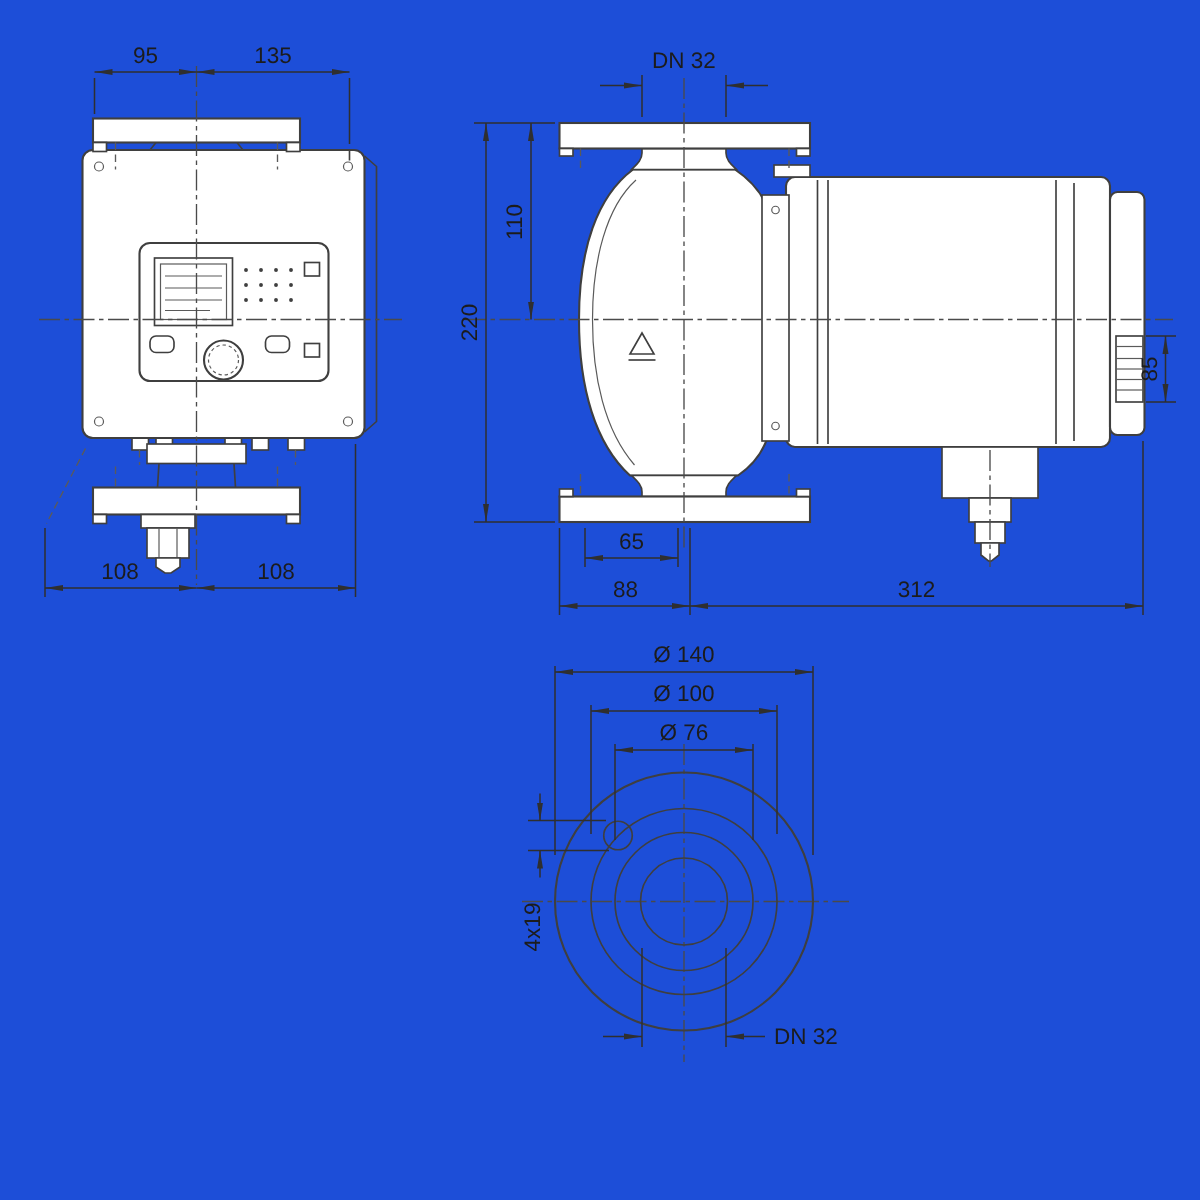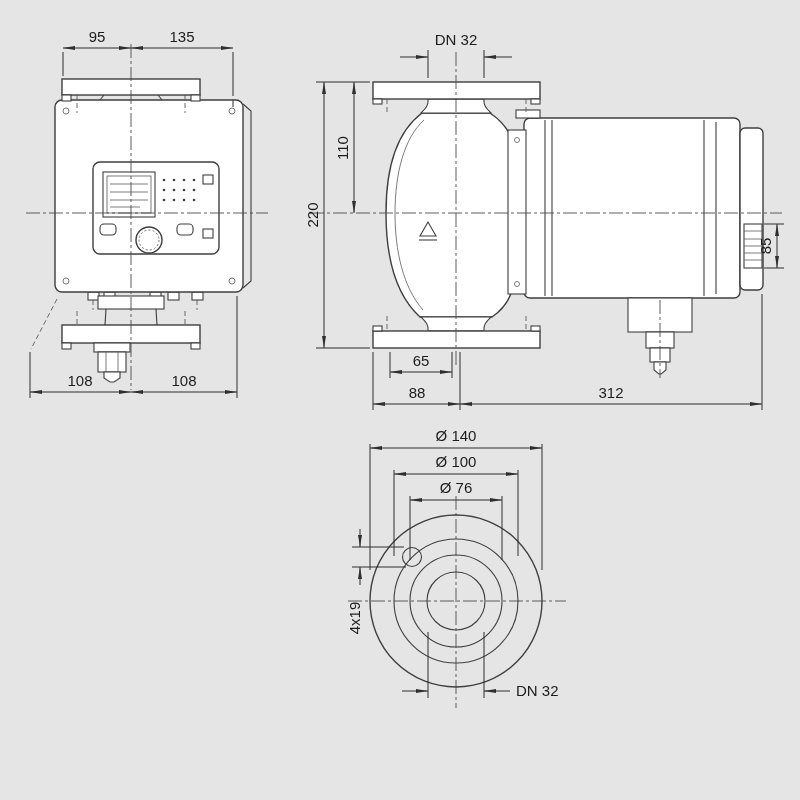--- a/index.html
+++ b/index.html
@@ -1,16 +1,16 @@
 <!DOCTYPE html>
 <html><head>
 <meta charset="utf-8">
 <style>
   html,body { margin:0; padding:0; background:#ffffff; }
-  .canvas { width:800px; height:800px; background:#e5e5e5; position:relative; }
+  .canvas { width:800px; height:800px; background:#1d4ed8; position:relative; }
   svg { display:block; }
   
   .ol  { fill:#ffffff; stroke:#3f3f3f; stroke-width:1.4; }   
   .olf { fill:#ffffff; stroke:#3f3f3f; stroke-width:1.1; }   
   .ol2 { fill:none;    stroke:#3f3f3f; stroke-width:1.1; }   
   .ol3 { fill:none;    stroke:#5a5a5a; stroke-width:0.8; }   
   .cl  { fill:none;    stroke:#4a4a4a; stroke-width:0.9; stroke-dasharray:14 3 3 3; } 
   .dash{ fill:none;    stroke:#5a5a5a; stroke-width:0.9; stroke-dasharray:5 3; }
   .ext { fill:none;    stroke:#2f2f2f; stroke-width:1; }
   .dim { fill:none;    stroke:#2f2f2f; stroke-width:1; }

